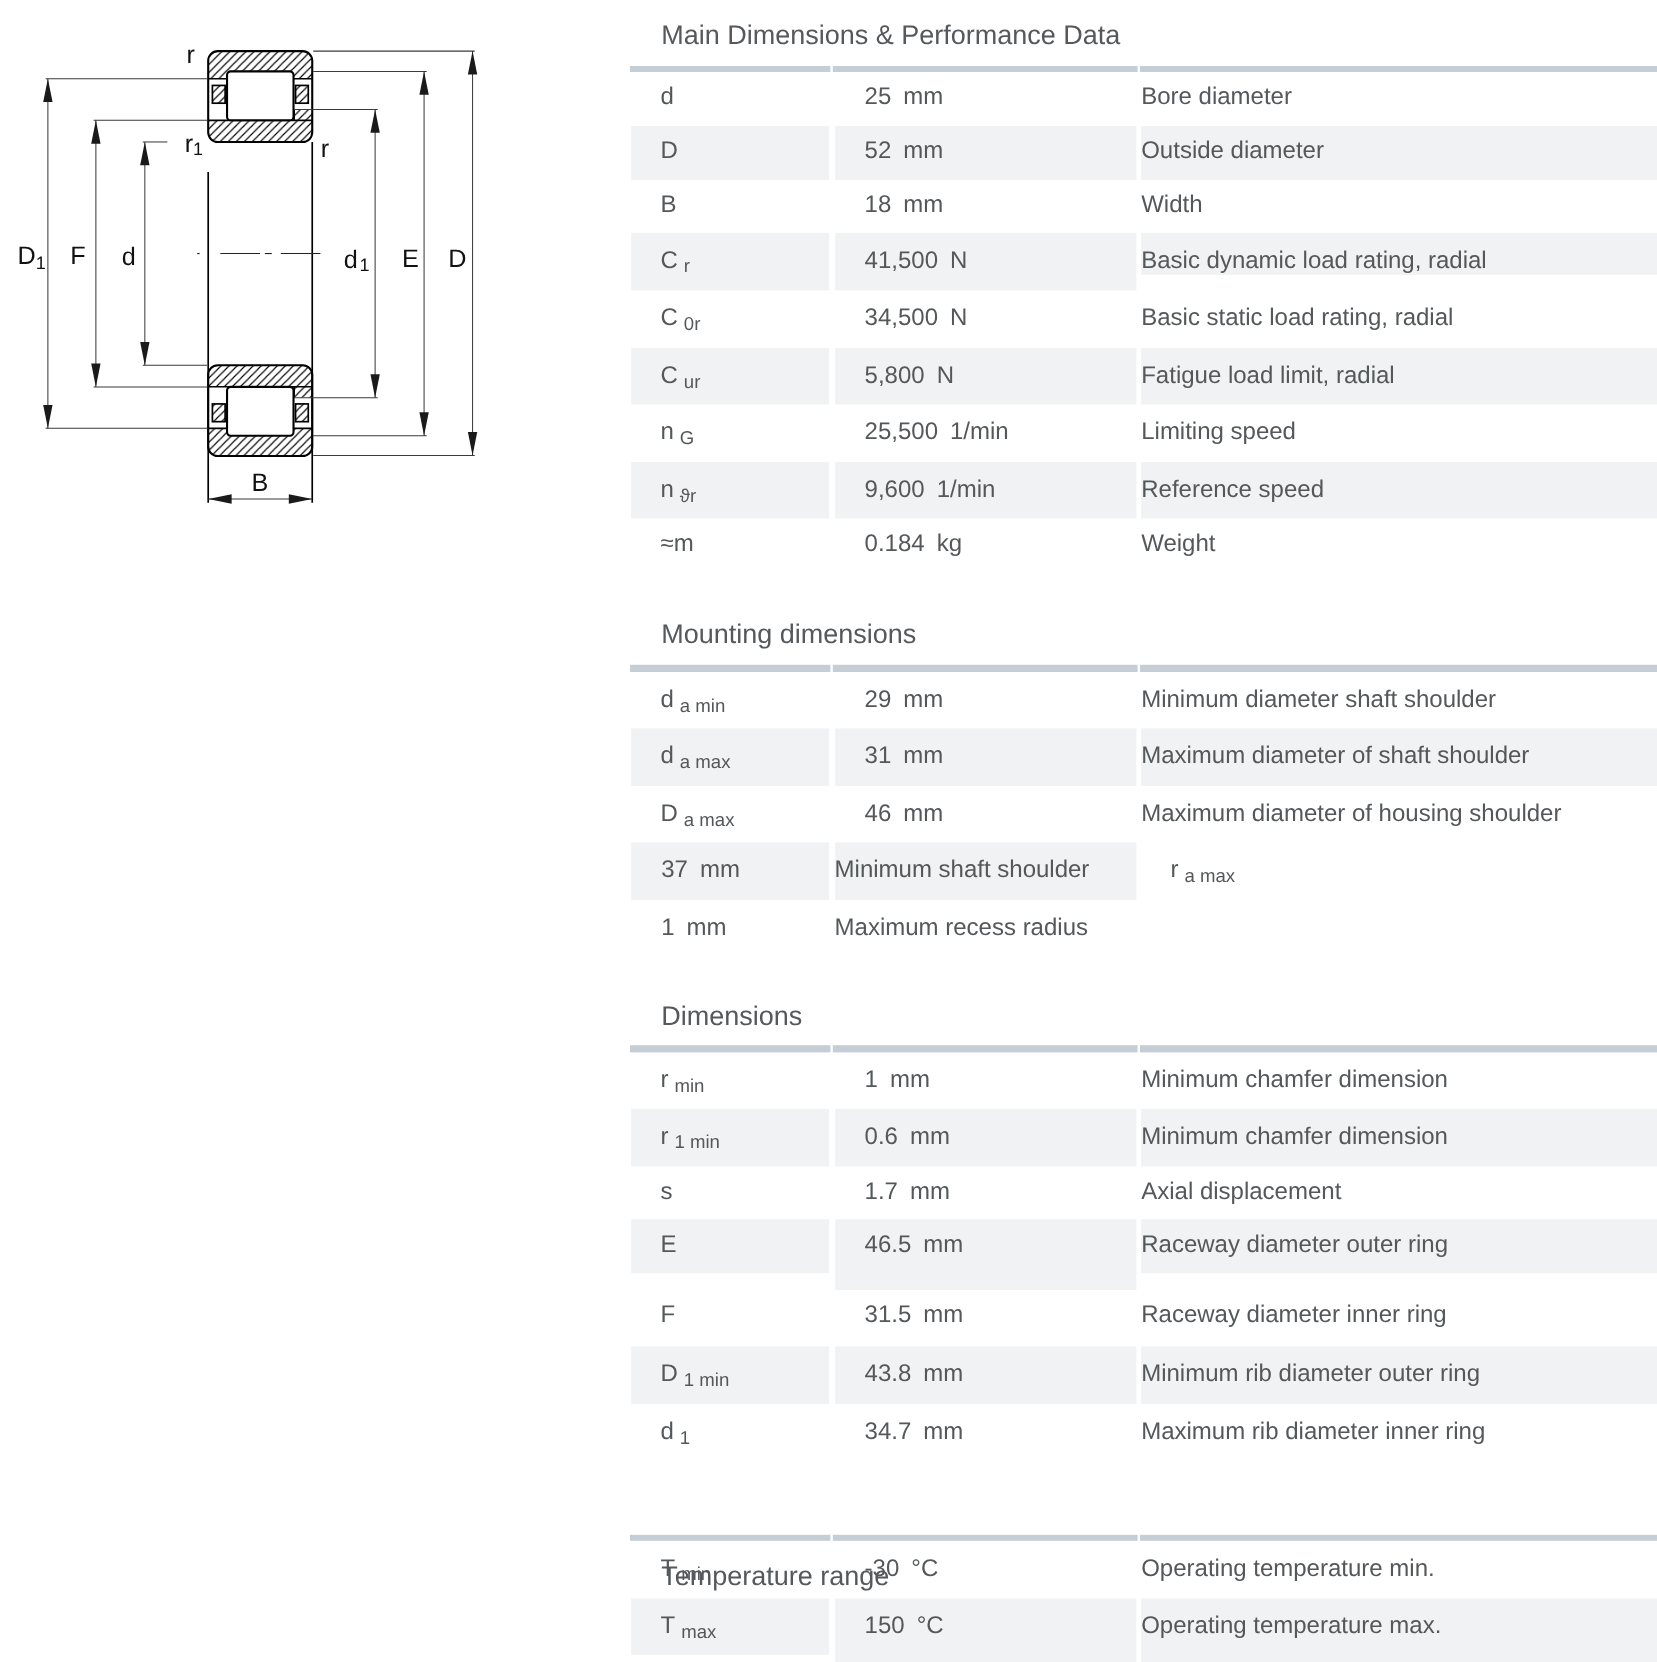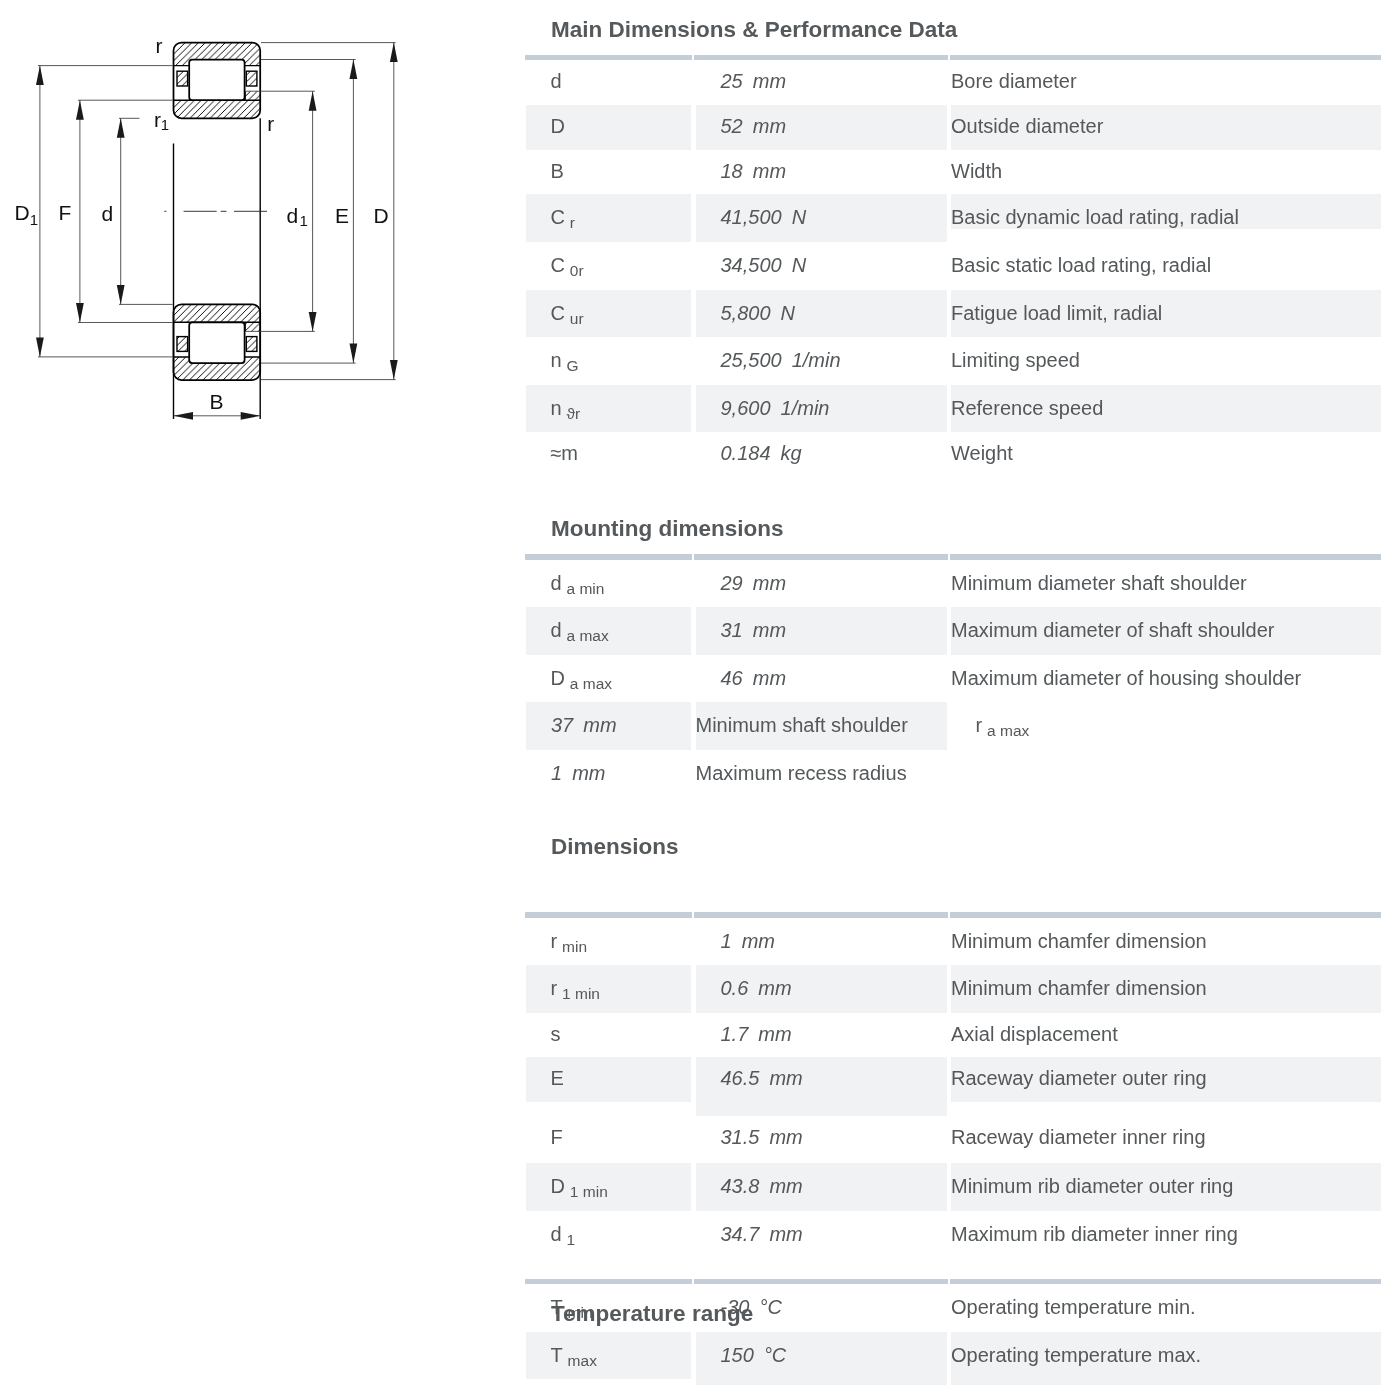--- a/index.html
+++ b/index.html
@@ -1,25 +1,25 @@
 <!DOCTYPE html>
 <html><head><meta charset="utf-8"><title>Bearing data</title>
 <style>
 html,body{margin:0;padding:0;background:#fff;}
 body{width:1381px;height:1385px;position:relative;overflow:hidden;
      font-family:"Liberation Sans",sans-serif;}
 h2{position:absolute;left:551px;margin:0;font-size:22.5px;line-height:28px;
-   font-weight:bold;color:#55595c;white-space:nowrap;}
+   font-weight:normal;color:#55595c;white-space:nowrap;}
 .tbl{position:absolute;left:526px;width:855.5px;display:grid;
      grid-template-columns:165px 251px 430px;column-gap:4.5px;}
 .tbl div{box-sizing:border-box;white-space:nowrap;overflow:hidden;}
 .bar{height:5.5px;background:#c5ced6;margin:0 -1.2px;}
 .c1,.c2,.c3{font-size:20px;color:#54585a;}
 .c1{padding-left:24.4px;}
-.c2{padding-left:25px;font-style:italic;}
+.c2{padding-left:25px;}
 .c3{padding-left:0px;}
 .g{background:#f0f2f3;}
 .c1,.c2,.c3{display:block;}
 .sb{font-size:15.5px;position:relative;top:4px;margin-left:5px;line-height:0;}
 .u{margin-left:10px;}
 
 .c1,.c2,.c3{line-height:inherit;}
 </style></head>
 <body>
 <svg id="drw" width="470" height="440" viewBox="0 0 470 440" style="position:absolute;left:0;top:0">
@@ -178,21 +178,21 @@
 <div class="c1 w" style="height:47.6px;line-height:46.1px">D<span class="sb">a max</span></div>
     <div class="c2 w" style="height:47.6px;line-height:46.1px">46<span class="u">mm</span></div>
     <div class="c3 w" style="height:47.6px;line-height:46.1px">Maximum diameter of housing shoulder</div>
     <div class="c2 g" style="height:47.6px;line-height:46.1px">37<span class="u">mm</span></div>
     <div class="c3 g" style="height:47.6px;line-height:46.1px">Minimum shaft shoulder</div>
 <div class="c1 w" style="height:47.6px;line-height:46.1px">r<span class="sb">a max</span></div>
     <div class="c2 w" style="height:47.6px;line-height:46.1px">1<span class="u">mm</span></div>
     <div class="c3 w" style="height:47.6px;line-height:46.1px">Maximum recess radius</div>
 </div>
 <h2 style="top:832.7px">Dimensions</h2>
-<div class="tbl" style="top:912px">
+<div class="tbl" style="top:871px">
 <div class="bar"></div>
     <div class="bar"></div>
     <div class="bar"></div>
 <div class="c1 w" style="height:47.6px;line-height:46.1px">r<span class="sb">min</span></div>
     <div class="c2 w" style="height:47.6px;line-height:46.1px">1<span class="u">mm</span></div>
     <div class="c3 w" style="height:47.6px;line-height:46.1px">Minimum chamfer dimension</div>
 <div class="c1 g" style="height:47.6px;line-height:46.1px">r<span class="sb">1 min</span></div>
     <div class="c2 g" style="height:47.6px;line-height:46.1px">0.6<span class="u">mm</span></div>
     <div class="c3 g" style="height:47.6px;line-height:46.1px">Minimum chamfer dimension</div>
 <div class="c1 w" style="height:44.7px;line-height:43.2px">s</div>

